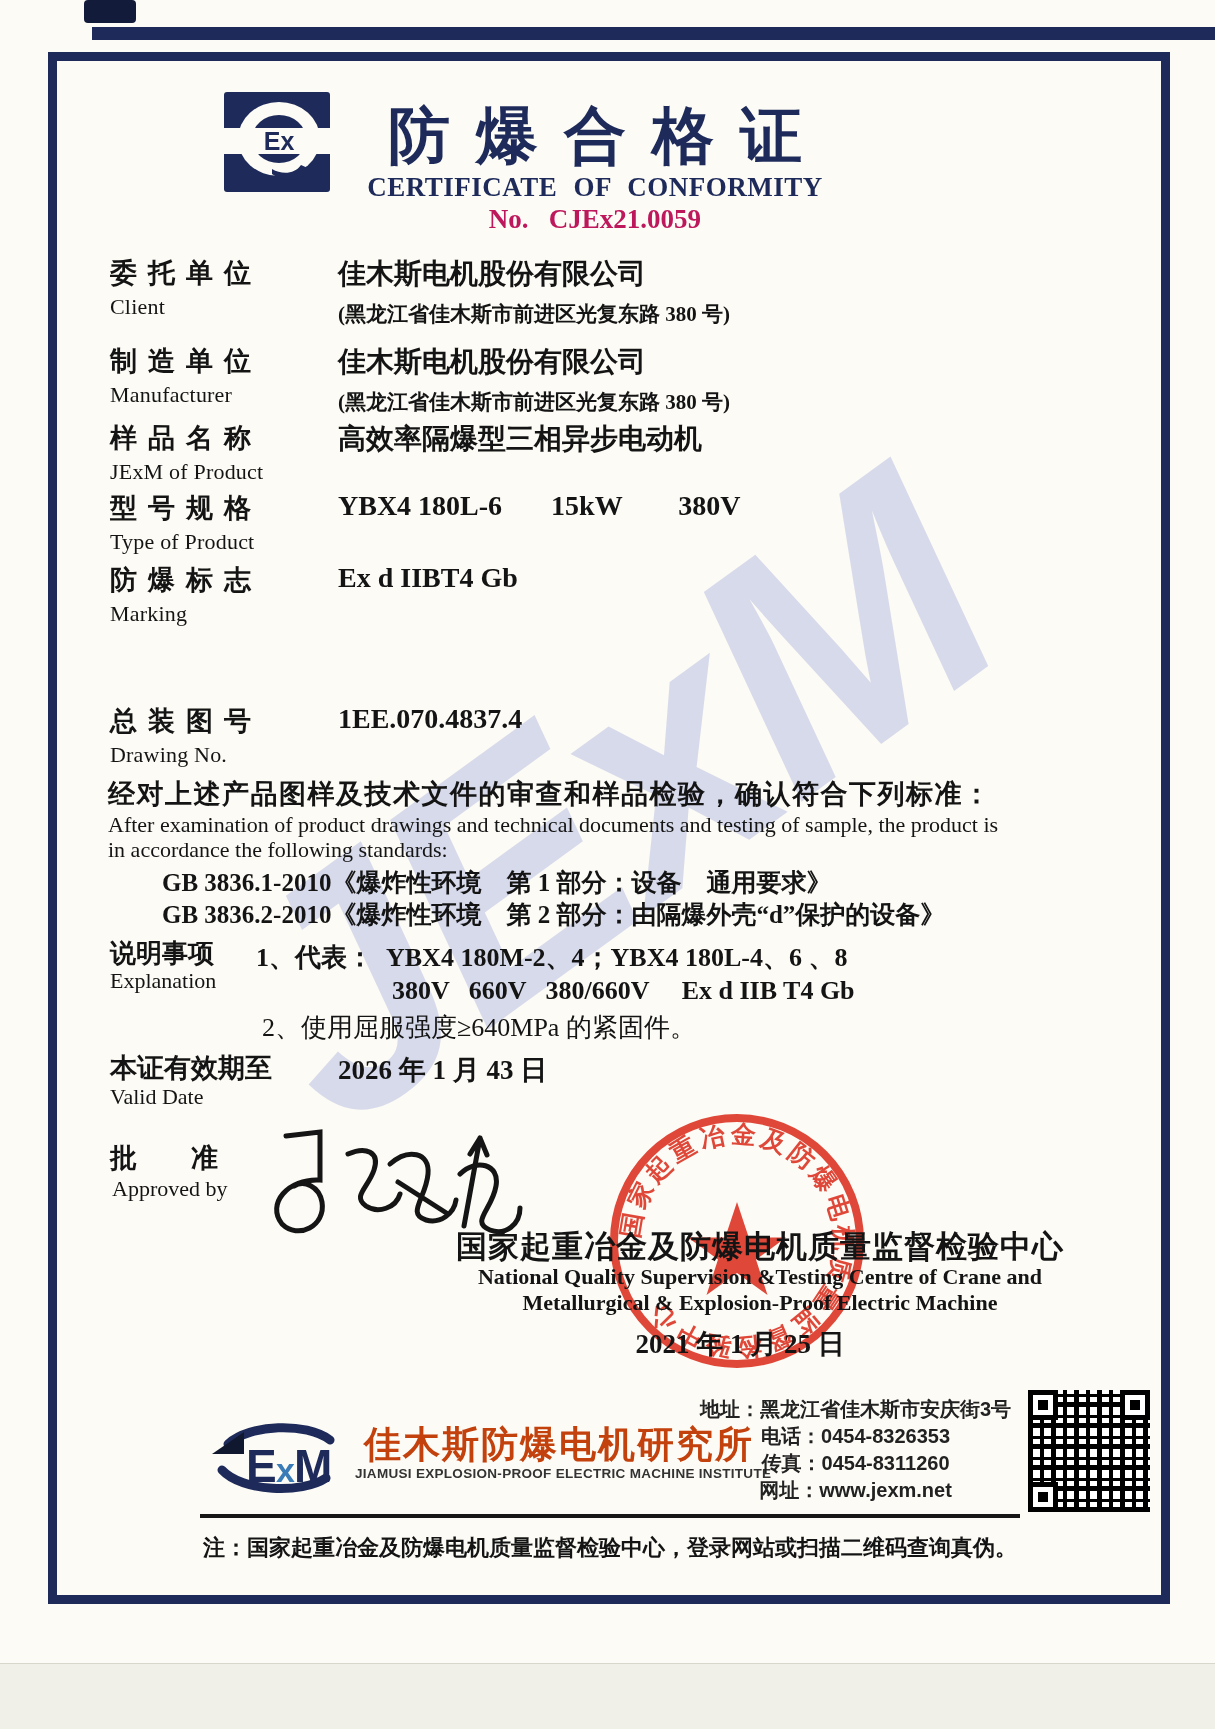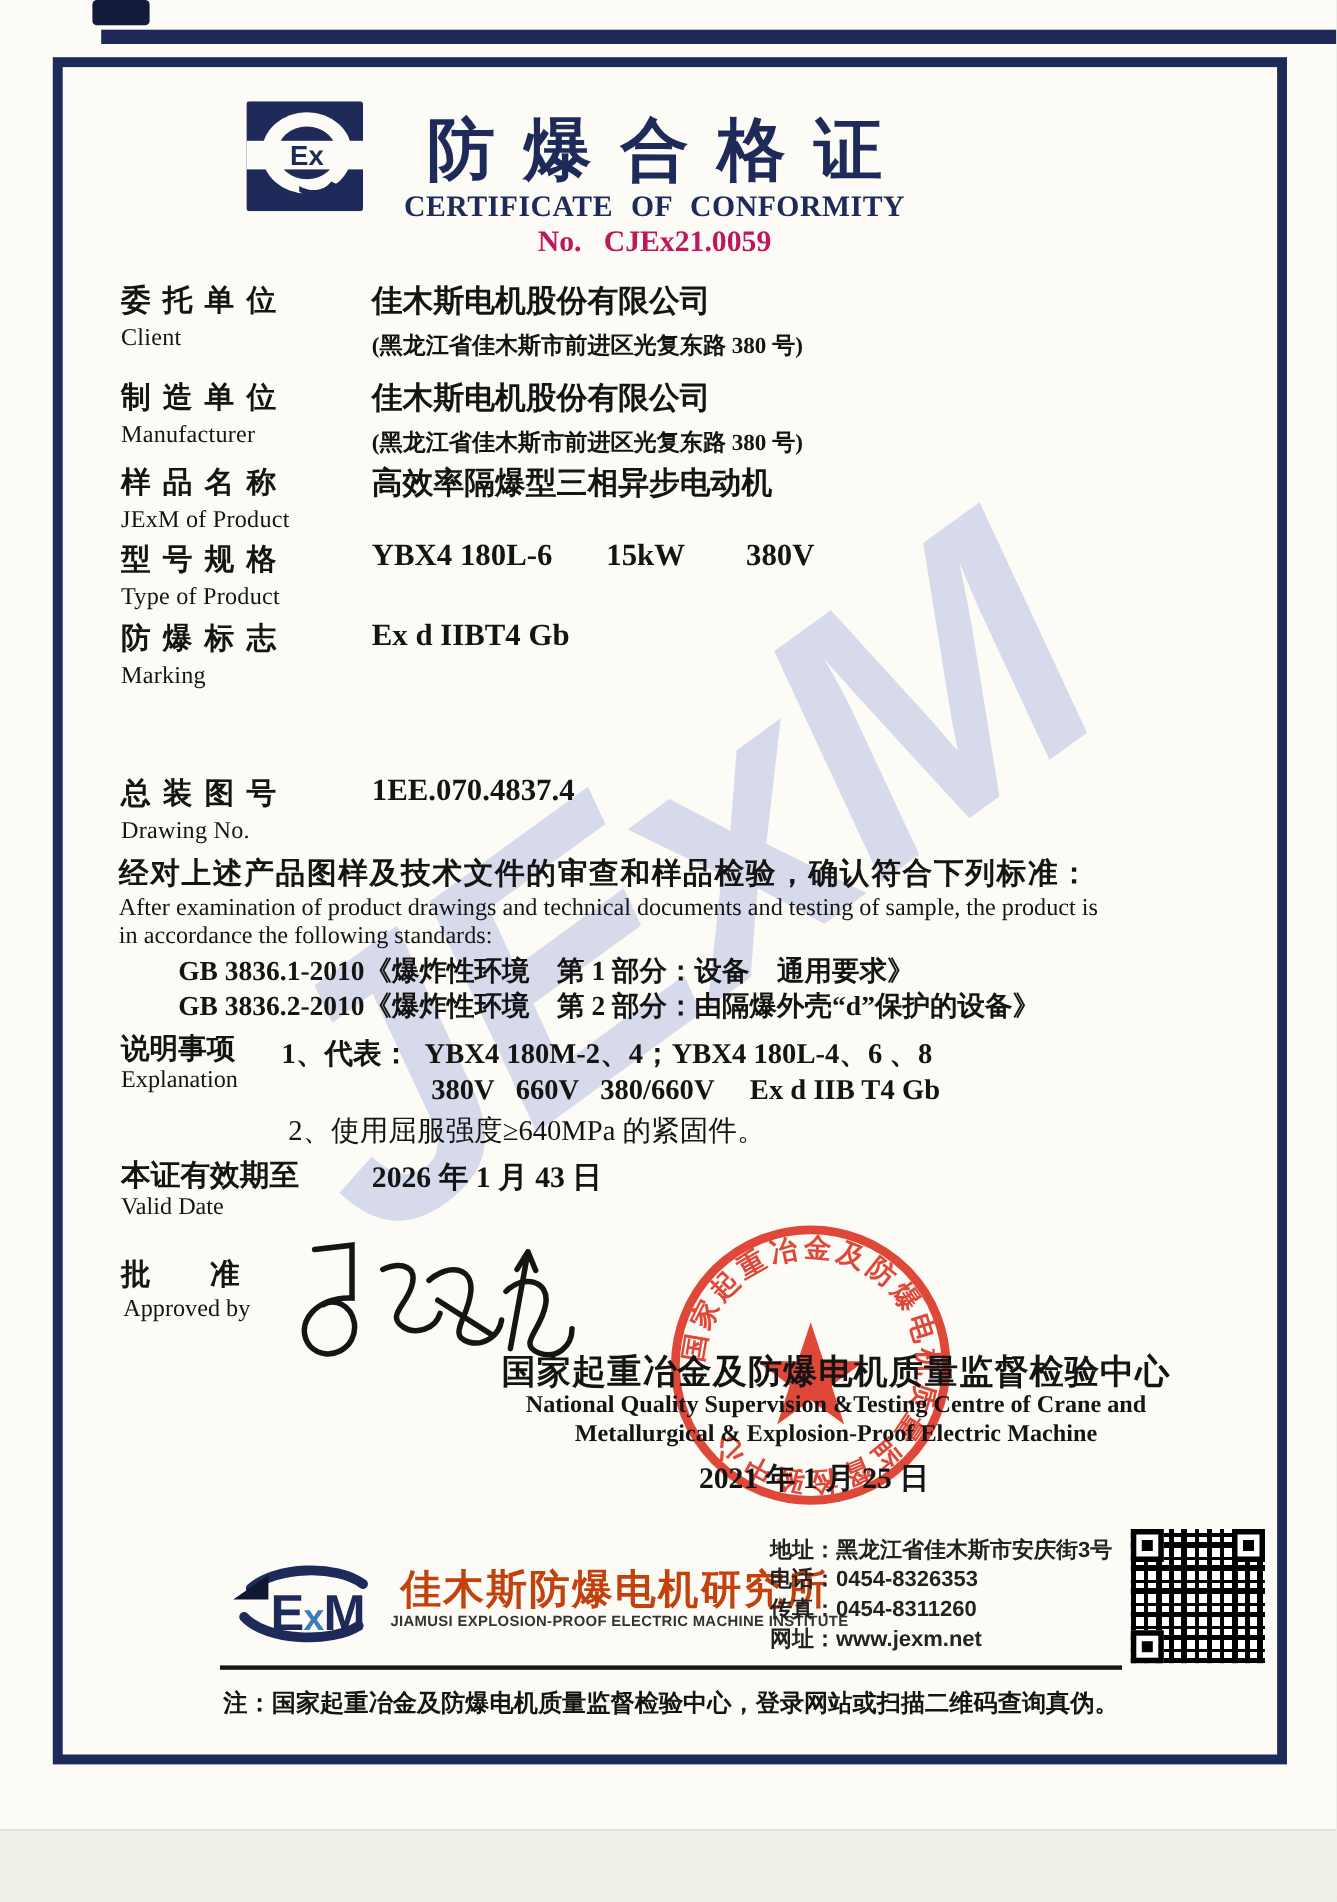--- a/index.html
+++ b/index.html
@@ -59,21 +59,21 @@
   .auth-en1{position:absolute;left:410px;top:1264px;width:700px;text-align:center;font-size:22px;font-weight:bold;}
   .auth-en2{position:absolute;left:410px;top:1290px;width:700px;text-align:center;font-size:22px;font-weight:bold;}
   .auth-date{position:absolute;left:410px;top:1326px;width:660px;text-align:center;font-size:27px;font-weight:bold;}
   
   .inst-logo{position:absolute;left:208px;top:1420px;}
   .inst-cn{position:absolute;left:364px;top:1420px;font-size:37px;font-weight:bold;
            font-family:"Liberation Sans",sans-serif;letter-spacing:2px;color:#c2410c;}
   .inst-en{position:absolute;left:355px;top:1466px;font-size:13.5px;font-weight:bold;
            font-family:"Liberation Sans",sans-serif;color:#333;letter-spacing:.3px;}
   .contact{position:absolute;left:700px;top:1396px;font-family:"Liberation Sans",sans-serif;
-           font-size:20px;font-weight:bold;color:#222;line-height:27px;}
+           font-size:20px;font-weight:bold;color:#222;line-height:27px;text-align:center;}
   .qr{position:absolute;left:1028px;top:1390px;width:122px;height:122px;background:
       repeating-linear-gradient(0deg,#000 0 5px,transparent 5px 10px,#000 10px 13px,transparent 13px 21px),
       repeating-linear-gradient(90deg,#000 0 5px,transparent 5px 12px,#000 12px 16px,transparent 16px 23px),
       #fff;}
   .qr .f{position:absolute;width:30px;height:30px;border:5px solid #000;background:#fff;box-sizing:border-box;}
   .qr .f::after{content:"";position:absolute;left:5px;top:5px;width:10px;height:10px;background:#000;}
   .qr .f.tl{left:0;top:0;} .qr .f.tr{right:0;top:0;} .qr .f.bl{left:0;bottom:0;}
   .rule{position:absolute;left:200px;top:1514px;width:820px;height:4px;background:#161616;}
   .note{position:absolute;left:150px;top:1533px;width:920px;text-align:center;font-size:22px;
         font-weight:bold;font-family:"Liberation Sans",sans-serif;color:#141414;}

